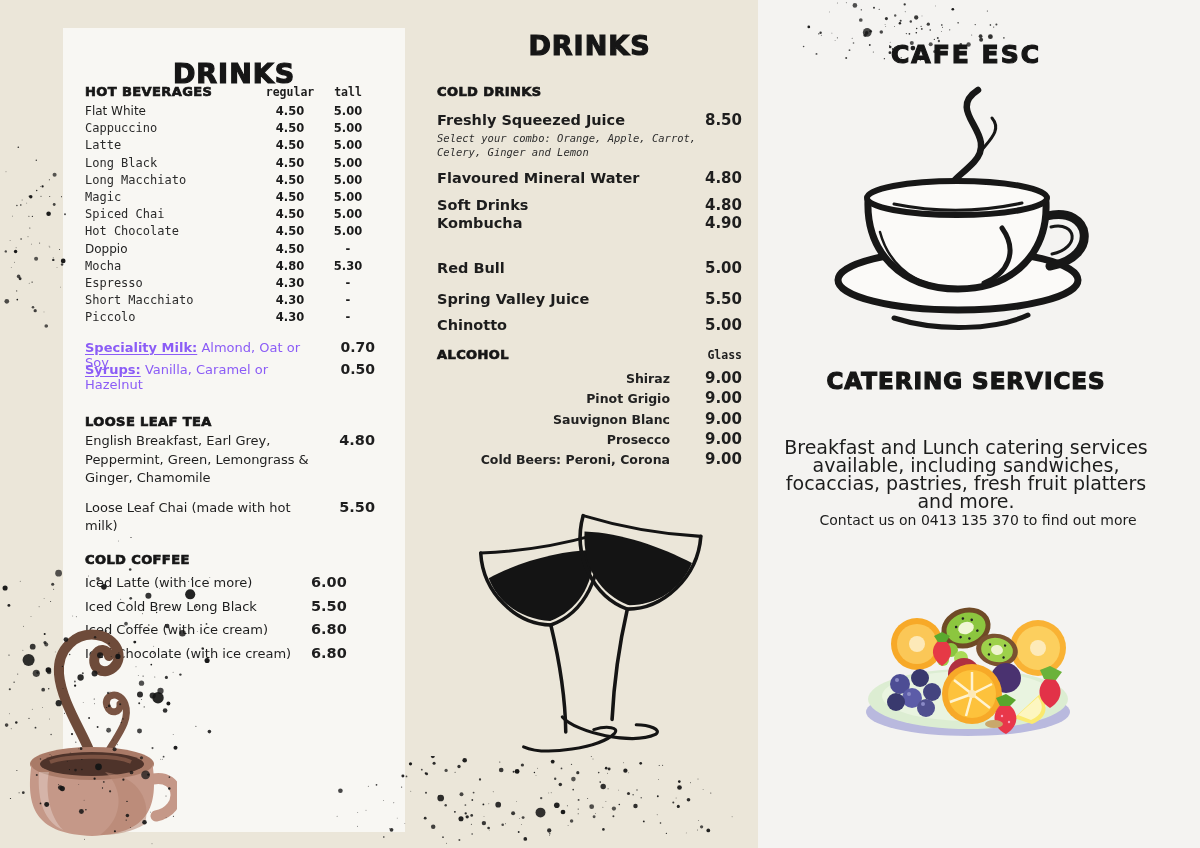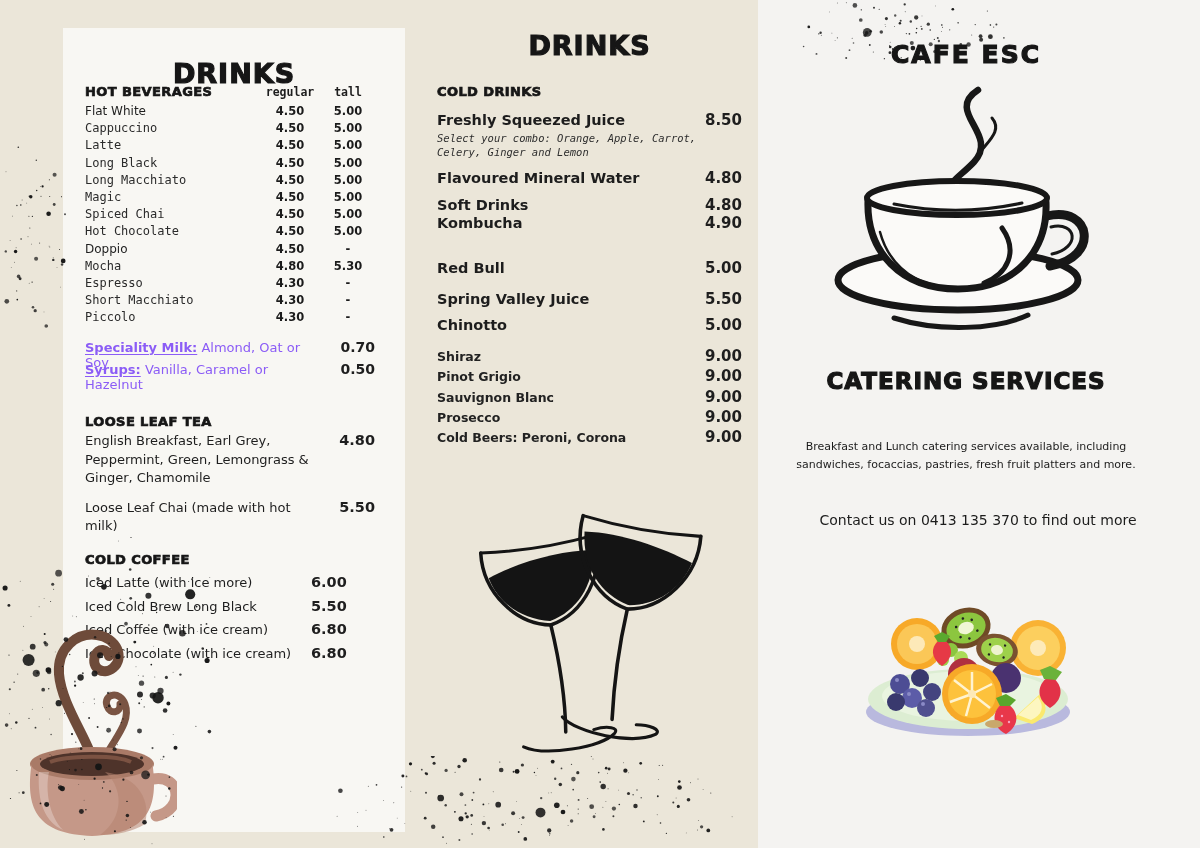--- a/index.html
+++ b/index.html
@@ -39,28 +39,28 @@
   .cpr{font-size:14.5px;text-align:left;font-weight:bold;}
   
   .mid-sec{position:absolute;left:32px;right:16px;}
   #m-title{top:30px;text-align:center;font-size:27px;}
   .mrow{display:grid;grid-template-columns:1fr 72px;align-items:baseline;}
   .mname{font-size:14.5px;font-weight:bold;color:#1d1d1d;}
   .mpr{font-size:15px;text-align:right;font-weight:bold;}
   .note{font-family:"DejaVu Sans Mono",monospace;font-style:italic;font-size:10.5px;
         line-height:13.5px;color:#2e2e2e;margin-top:3px;}
   .arow{display:grid;grid-template-columns:1fr 72px;align-items:baseline;height:20.3px;}
-  .aname{font-size:12.5px;font-weight:bold;color:#222;}
+  .aname{font-size:12.5px;font-weight:bold;color:#222;text-align:right;}
   .ahead{display:grid;grid-template-columns:1fr 72px;align-items:baseline;margin-bottom:7px;}
   .glass{font-family:"DejaVu Sans Mono",monospace;font-weight:bold;font-size:11.5px;text-align:right;}
   
   .right-inner{position:absolute;left:758px;top:0;width:416px;height:848px;}
   #r-title{top:40px;left:0;right:0;text-align:center;font-size:25px;letter-spacing:2px;}
   #catering-head{top:368px;left:0;right:0;text-align:center;font-size:23px;letter-spacing:1px;}
-  #catering-body{top:438px;left:18px;right:18px;text-align:center;font-size:11px;line-height:18px;color:#1c1c1c;}
+  #catering-body{top:438px;left:18px;right:18px;text-align:center;font-size:19px;line-height:18px;color:#1c1c1c;}
   #catering-contact{top:512px;left:0;right:0;text-align:center;font-size:14px;color:#1c1c1c;padding-left:24px;}
   svg{display:block;}
   .splat{position:absolute;z-index:4;pointer-events:none;}
 </style>
 </head>
 <body>
 
 <div id="right-panel" class="abs"></div>
 
 <div id="left-card" class="abs">
@@ -213,20 +213,24 @@
         <span class="mname">Spring Valley Juice</span>
         <span class="mpr">5.50</span>
       </div>
     <div class="mrow">
         <span class="mname">Chinotto</span>
         <span class="mpr">5.00</span>
       </div>
   </div>
 
   <div class="mid-sec" style="top:347px">
+    <div class="ahead">
+      <span class="disp-sm">ALCOHOL</span>
+      <span class="glass">Glass</span>
+    </div>
     <div class="arow">
         <span class="aname">Shiraz</span>
         <span class="mpr">9.00</span>
       </div>
     <div class="arow">
         <span class="aname">Pinot Grigio</span>
         <span class="mpr">9.00</span>
       </div>
     <div class="arow">
         <span class="aname">Sauvignon Blanc</span>

